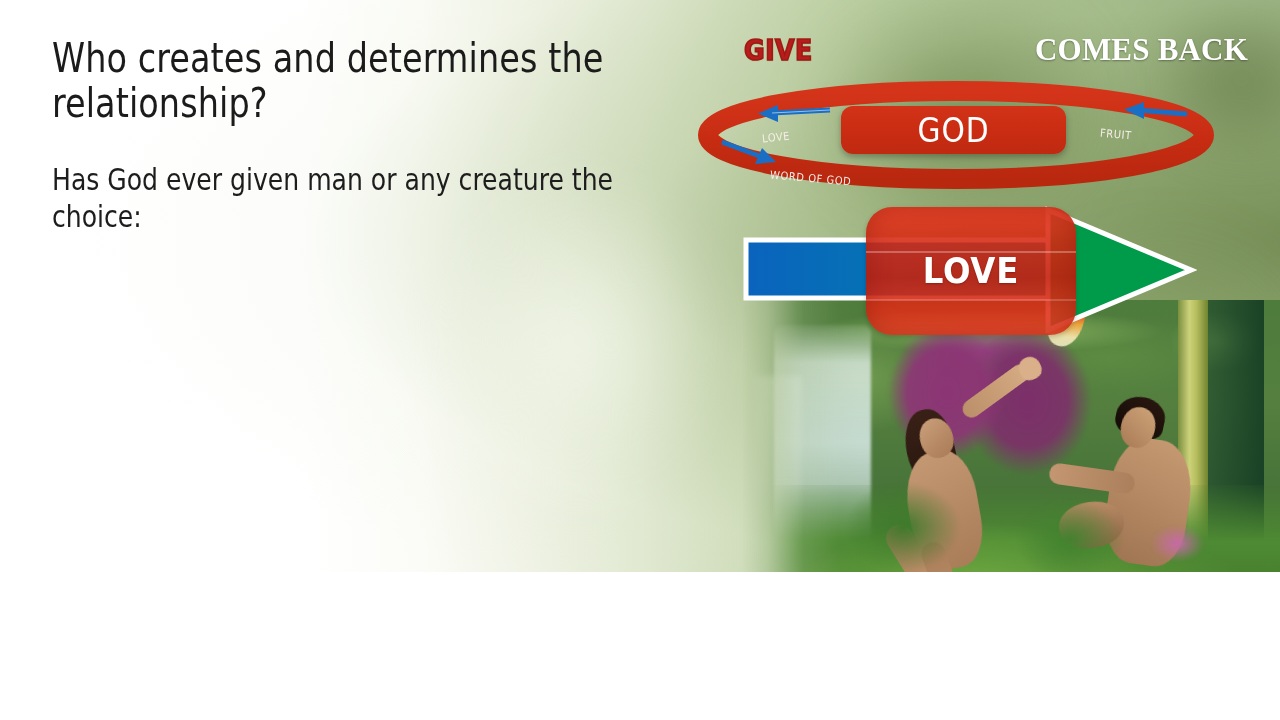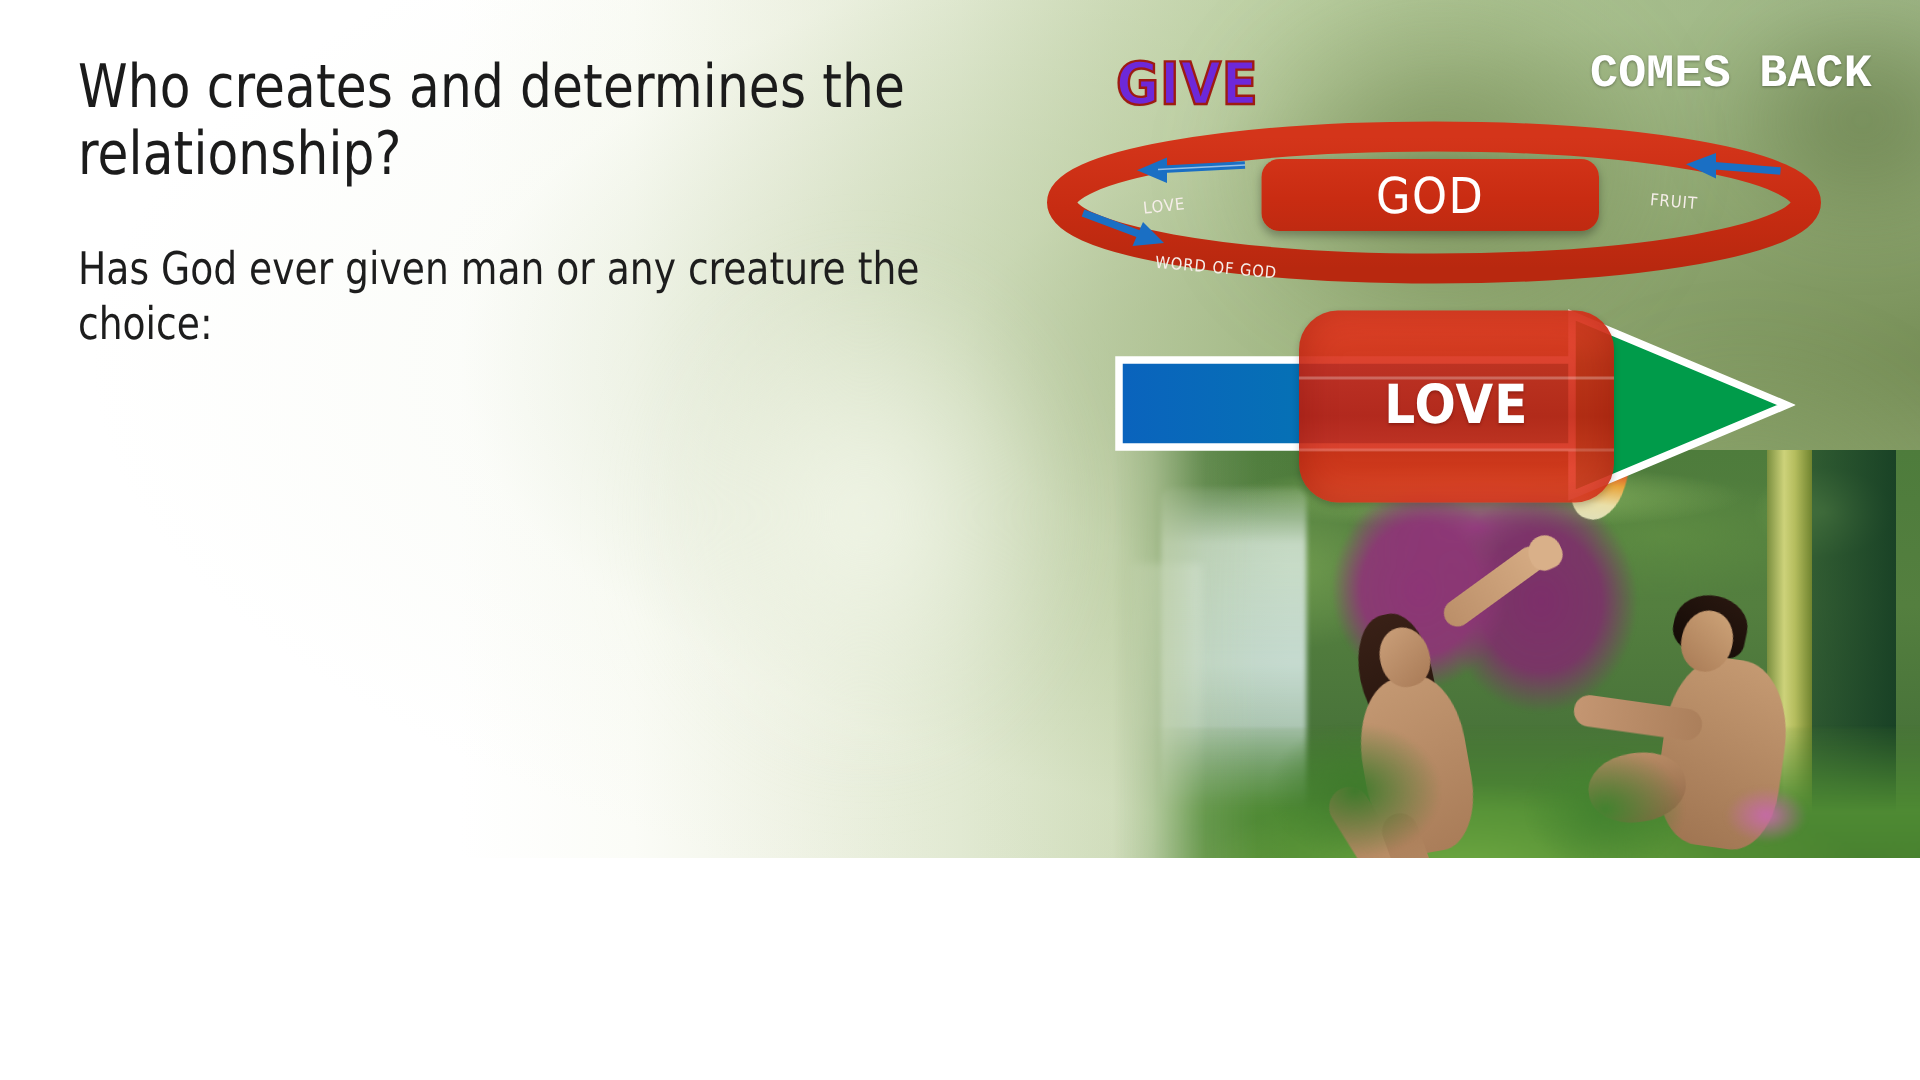--- a/index.html
+++ b/index.html
@@ -212,28 +212,28 @@
     background:linear-gradient(90deg,rgba(150,175,130,.55) 0%,rgba(150,175,130,.12) 10%,rgba(0,0,0,0) 22%);
   }
 
   
   .cycle{position:absolute;left:700px;top:30px;width:560px;height:150px;}
   .cycle svg{position:absolute;inset:0;width:100%;height:100%;overflow:visible;}
 
   .lbl-give{
     position:absolute;left:44px;top:4px;
     font-family:"DejaVu Sans Condensed","Liberation Sans",sans-serif;
-    font-size:39px;font-weight:700;letter-spacing:.5px;
-    color:#6d28d9;
+    font-size:28px;font-weight:700;letter-spacing:.5px;
+    color:#b91c1c;
     -webkit-text-stroke:1.6px #9e1b12;
     text-shadow:0 1px 1px rgba(0,0,0,.25);
   }
   .lbl-comesback{
     position:absolute;right:12px;top:2px;
-    font-family:Liberation Mono, monospace;
+    font-family:Liberation Serif, serif;
     font-size:31px;font-weight:700;letter-spacing:.2px;color:#ffffff;
     text-shadow:0 1px 2px rgba(0,0,0,.35);
   }
   .god-box{
     position:absolute;left:141px;top:76px;width:225px;height:48px;
     background:linear-gradient(180deg,#d23318 0%,#c92c12 55%,#bf2a11 100%);
     border-radius:12px;
     box-shadow:0 3px 6px rgba(0,0,0,.28);
     display:flex;align-items:center;justify-content:center;
   }

